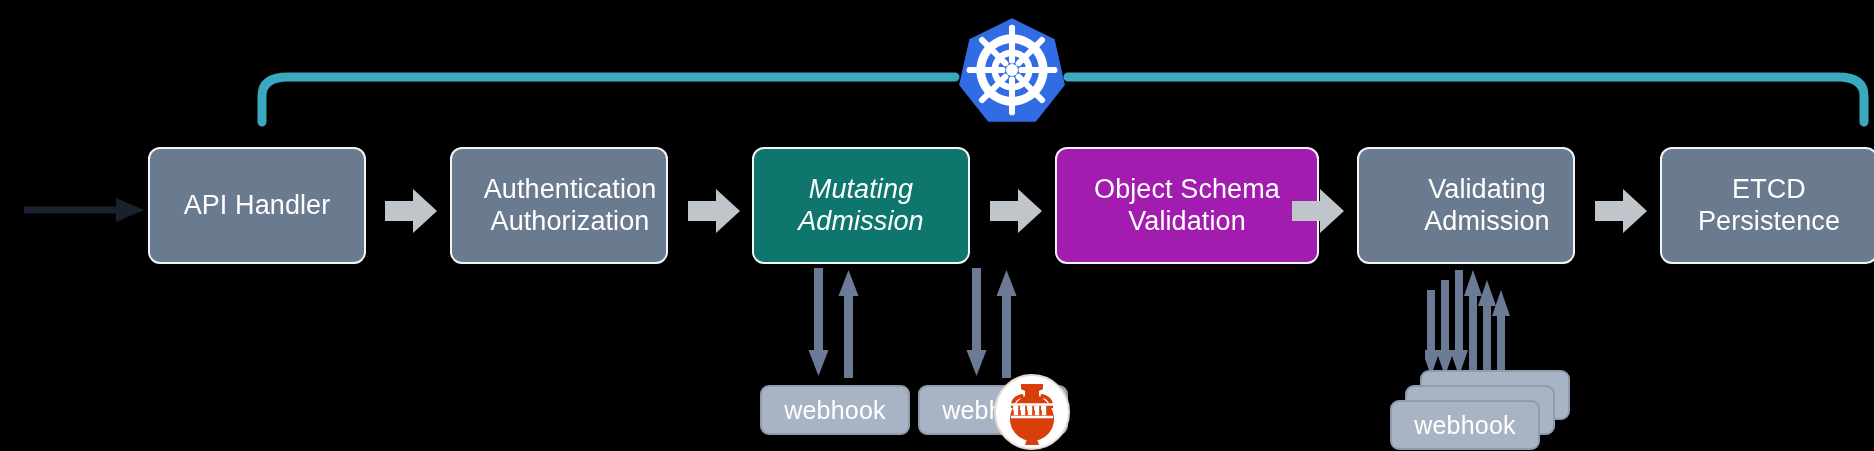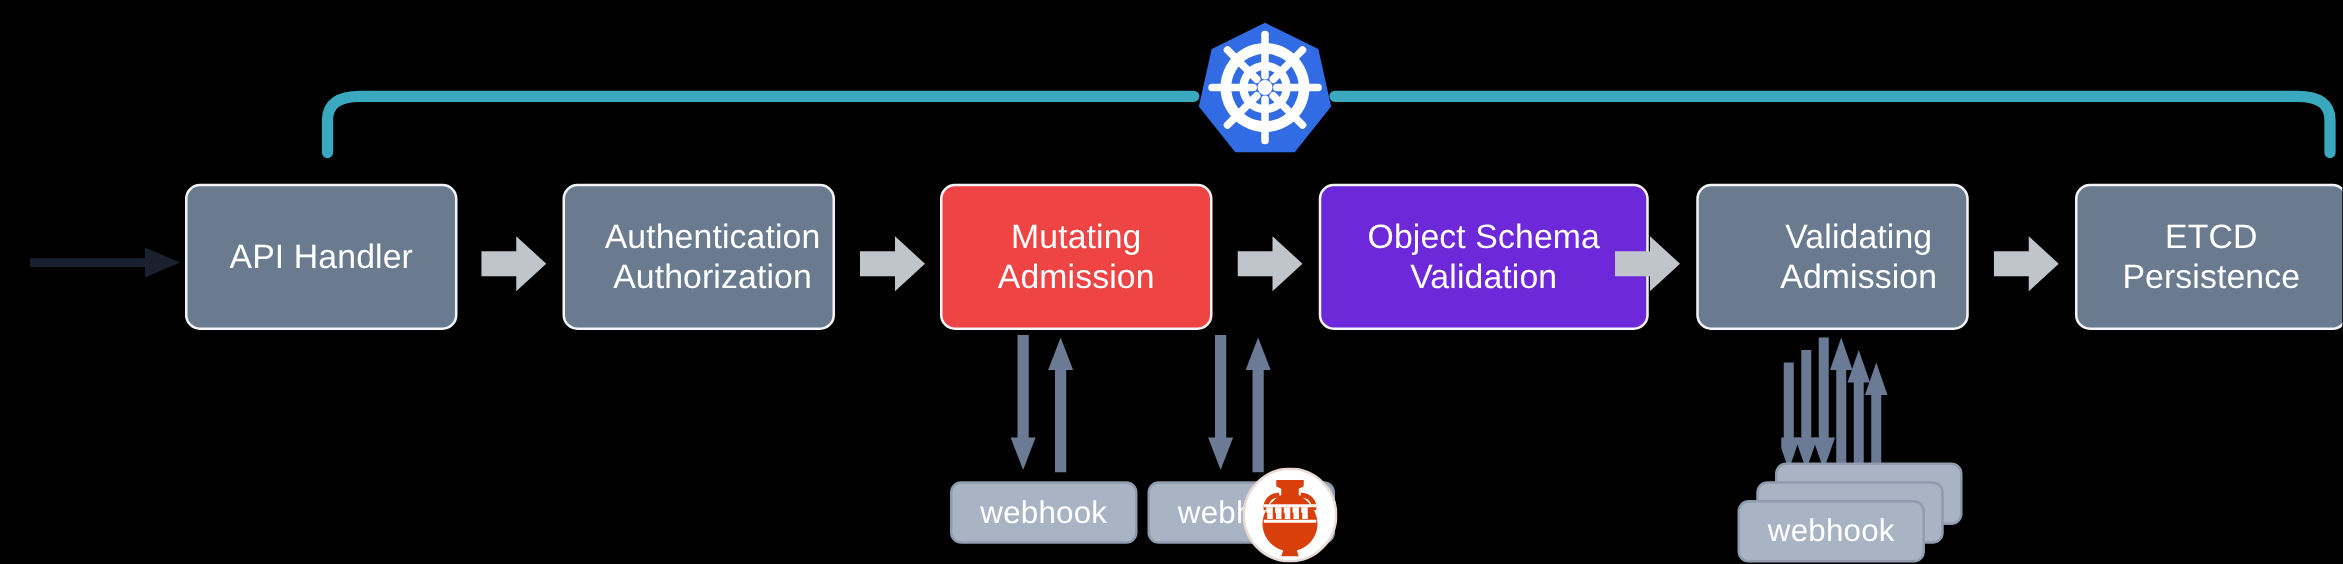--- a/index.html
+++ b/index.html
@@ -154,25 +154,25 @@
   </div>
 
   <div class="stage" style="left: 148px; width: 218px; background: rgb(107, 123, 143); border-color: rgb(242, 244, 247); color: rgb(255, 255, 255);">
     <span class="lines">API Handler</span>
   </div>
 
   <div class="stage" style="left: 450px; width: 218px; background: rgb(107, 123, 143); border-color: rgb(242, 244, 247); color: rgb(255, 255, 255); padding-left: 22px;">
     <span class="lines">Authentication<br>Authorization</span>
   </div>
 
-  <div class="stage" style="left: 752px; width: 218px; background: #ef4444; border-color: rgb(242, 244, 247); color: rgb(255, 255, 255);">
+  <div class="stage" style="left: 752px; width: 218px; background: #0f766e; border-color: rgb(242, 244, 247); color: rgb(255, 255, 255); font-style: italic;">
     <span class="lines">Mutating<br>Admission</span>
   </div>
 
-  <div class="stage" style="left: 1055px; width: 264px; background: #6d28d9; border-color: rgb(242, 244, 247); color: rgb(255, 255, 255);">
+  <div class="stage" style="left: 1055px; width: 264px; background: #a21caf; border-color: rgb(242, 244, 247); color: rgb(255, 255, 255);">
     <span class="lines">Object Schema<br>Validation</span>
   </div>
 
   <div class="stage" style="left: 1357px; width: 218px; background: rgb(107, 123, 143); border-color: rgb(242, 244, 247); color: rgb(255, 255, 255); padding-left: 42px;">
     <span class="lines">Validating<br>Admission</span>
   </div>
 
   <div class="stage" style="left: 1660px; width: 218px; background: rgb(107, 123, 143); border-color: rgb(242, 244, 247); color: rgb(255, 255, 255);">
     <span class="lines">ETCD<br>Persistence</span>
   </div>

